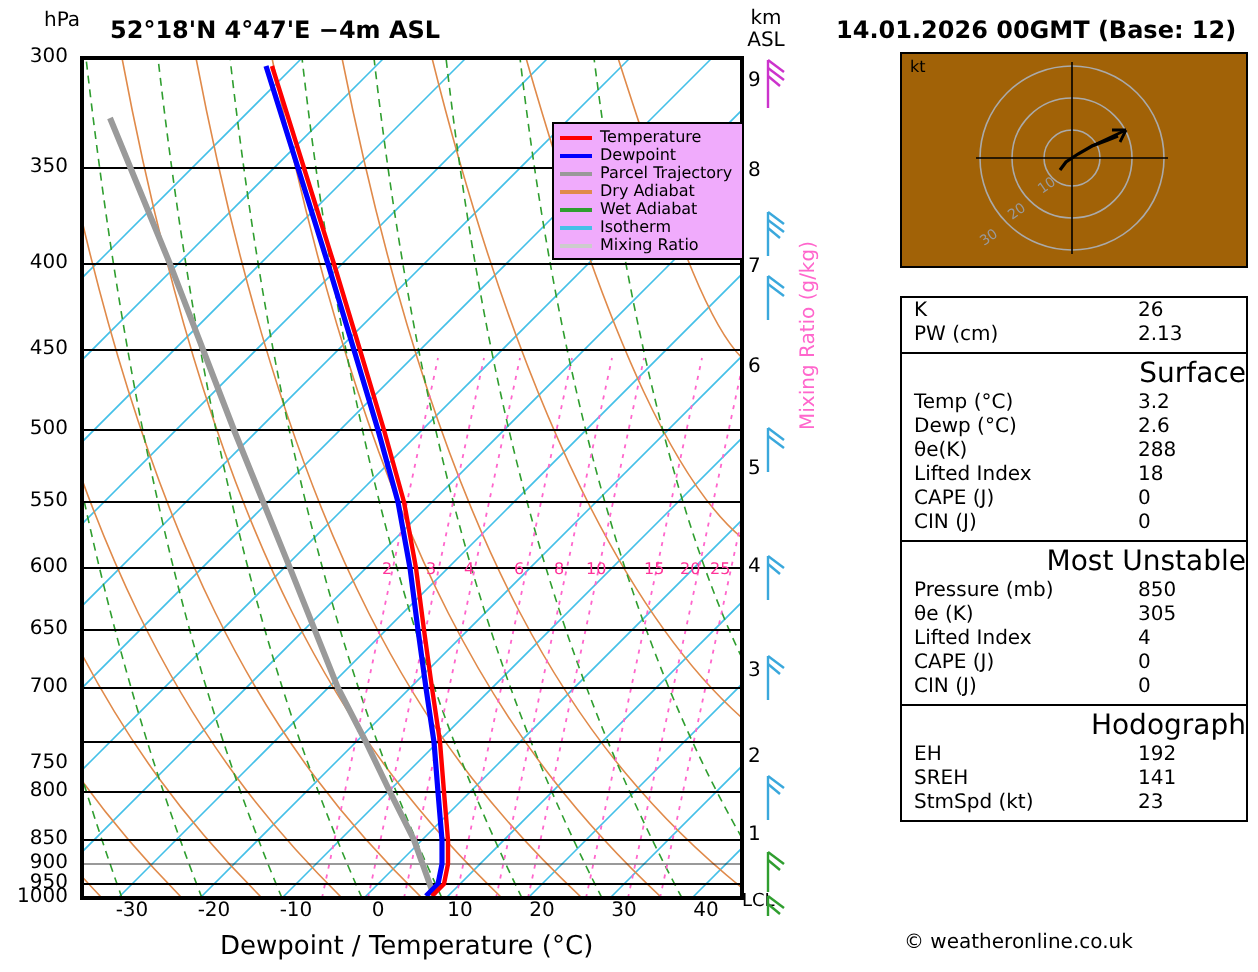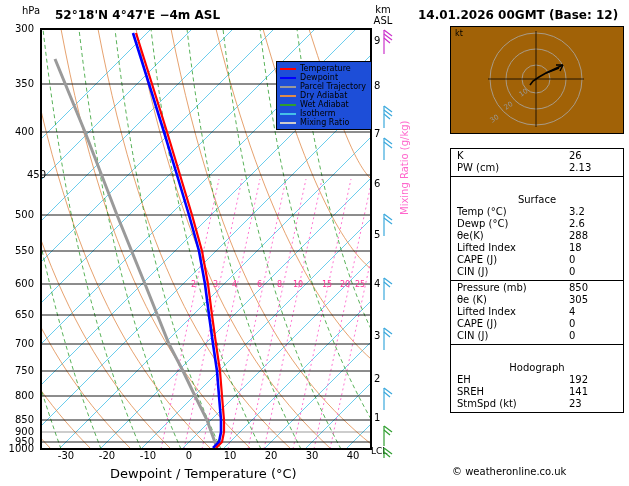--- a/index.html
+++ b/index.html
@@ -19,34 +19,34 @@
   #skewt{left:40px;top:28px;width:330px;height:420px;border:1px solid #000;background:#fff;overflow:hidden;}
   #skewt svg{display:block;}
 
   .ylab{position:absolute;font-size:10px;color:#000;text-align:right;width:34px;}
   .xlab{position:absolute;font-size:10px;color:#000;text-align:center;width:34px;}
   .kmlab{position:absolute;font-size:10px;color:#000;text-align:left;width:22px;}
   #xtitle{left:110px;top:466px;font-size:13px;}
   #mixtitle{left:399px;top:215px;font-size:10px;color:#ff66cc;transform:rotate(-90deg);transform-origin:left top;white-space:nowrap;}
 
   
-  #legend{left:235px;top:32px;width:118px;background:#1d4ed8;border:1px solid #000;padding:2px 3px;}
+  #legend{left:235px;top:32px;width:118px;background:#f0abfc;border:1px solid #000;padding:2px 3px;}
   #legend .row{display:flex;align-items:center;height:9px;margin:0;}
   #legend .sw{width:16px;height:0;border-top-width:2px;border-top-style:solid;margin-right:4px;}
   #legend .lb{font-size:8px;color:#000;line-height:9px;}
 
   
   #hodo{left:450px;top:26px;width:172px;height:106px;border:1px solid #000;background:#a16207;}
   #hodo .kt{position:absolute;left:4px;top:2px;font-size:8px;color:#000;}
 
   
   #indices{left:450px;top:148px;width:172px;border:1px solid #000;background:#fff;font-size:10px;color:#000;}
   #indices .sec{border-bottom:1px solid #000;padding:1px 0 2px 0;}
   #indices .sec:last-child{border-bottom:none;}
-  #indices .hd{text-align:center;font-size:10px;padding:1px 0;margin-top:15px;}
+  #indices .hd{text-align:right;font-size:14px;padding:1px 0;}
   #indices .ln{display:flex;justify-content:space-between;padding:0 6px;line-height:12px;}
   #indices .ln .v{width:48px;text-align:left;}
 
   #copyright{left:452px;top:466px;font-size:10px;color:#000;}
 </style>
 </head>
 <body>
 
 <div id="root">
 
@@ -193,27 +193,27 @@
       <div class="row">
           <span class="sw" style="border-top-color:#cccccc"></span>
           <span class="lb">Mixing Ratio</span>
         </div>
     </div>
   </div>
 
   <div class="ylab" style="left:0px;top:23px;">300</div>
   <div class="ylab" style="left:0px;top:78px;">350</div>
   <div class="ylab" style="left:0px;top:126px;">400</div>
-  <div class="ylab" style="left:0px;top:169px;padding-left:12px;">450</div>
+  <div class="ylab" style="left:0px;top:169px;">450</div>
   <div class="ylab" style="left:0px;top:209px;">500</div>
   <div class="ylab" style="left:0px;top:245px;text-align:right;">550</div>
   <div class="ylab" style="left:0px;top:278px;">600</div>
   <div class="ylab" style="left:0px;top:309px;">650</div>
   <div class="ylab" style="left:0px;top:338px;">700</div>
-  <div class="ylab" style="left:0px;top:365px;">750</div>
+  <div class="ylab" style="left:0px;top:376px;">750</div>
   <div class="ylab" style="left:0px;top:390px;">800</div>
   <div class="ylab" style="left:0px;top:414px;">850</div>
   <div class="ylab" style="left:0px;top:426px;">900</div>
   <div class="ylab" style="left:0px;top:436px;">950</div>
   <div class="ylab" style="left:0px;top:443px;">1000</div>
 
   <div class="kmlab" style="left:374px;top:35px;">9</div>
   <div class="kmlab" style="left:374px;top:80px;">8</div>
   <div class="kmlab" style="left:374px;top:128px;">7</div>
   <div class="kmlab" style="left:374px;top:178px;">6</div>
@@ -346,20 +346,21 @@
           <span>CAPE (J)</span>
           <span class="v">0</span>
         </div>
       <div class="ln">
           <span>CIN (J)</span>
           <span class="v">0</span>
         </div>
     </div>
 
     <div class="sec">
+      <div class="hd">Most Unstable</div>
       <div class="ln">
           <span>Pressure (mb)</span>
           <span class="v">850</span>
         </div>
       <div class="ln">
           <span>θe (K)</span>
           <span class="v">305</span>
         </div>
       <div class="ln">
           <span>Lifted Index</span>

